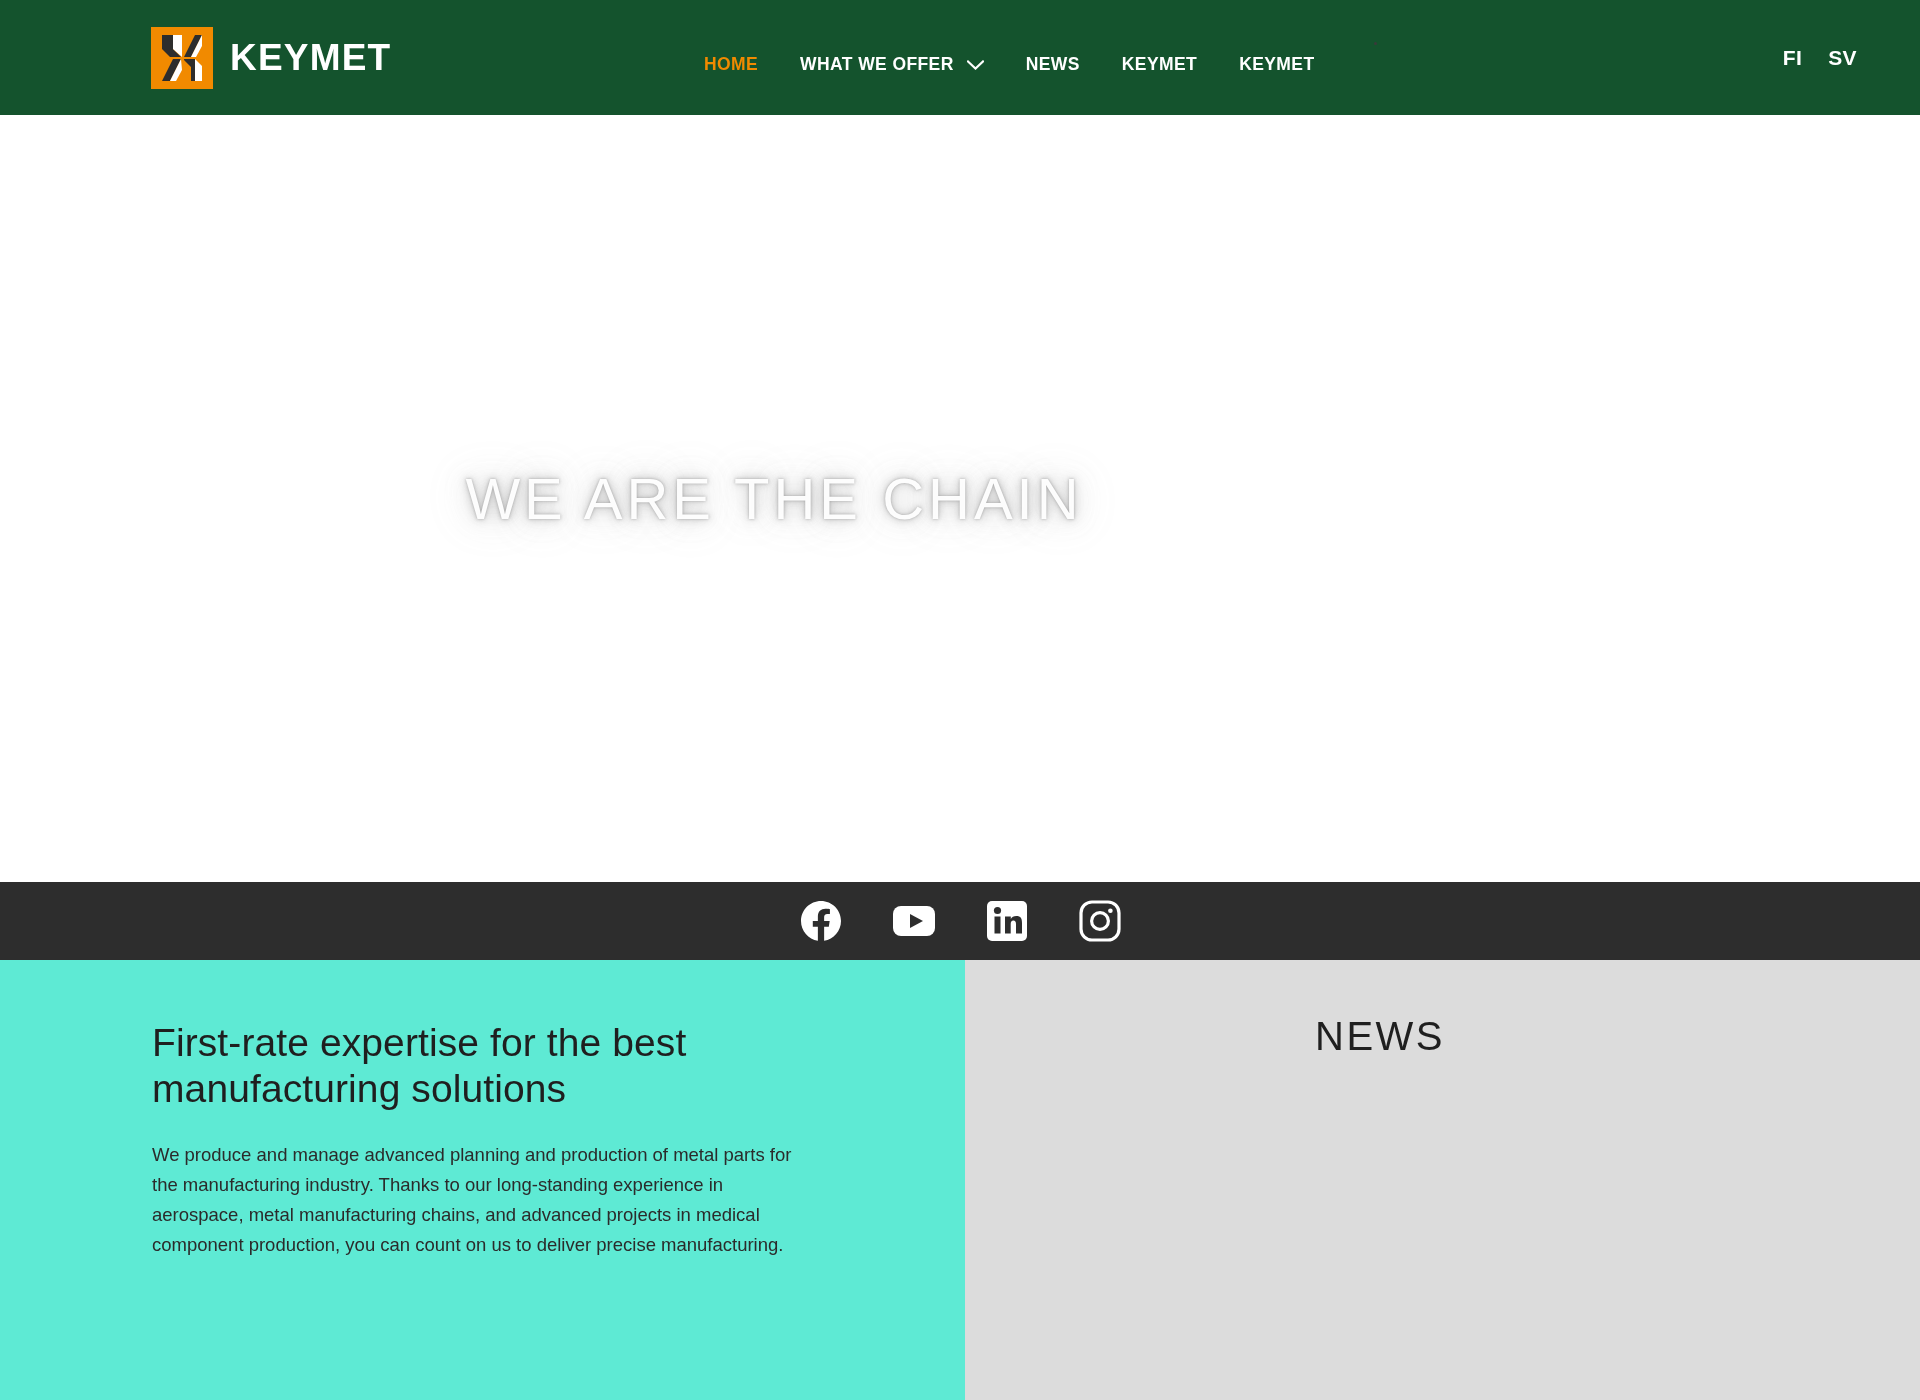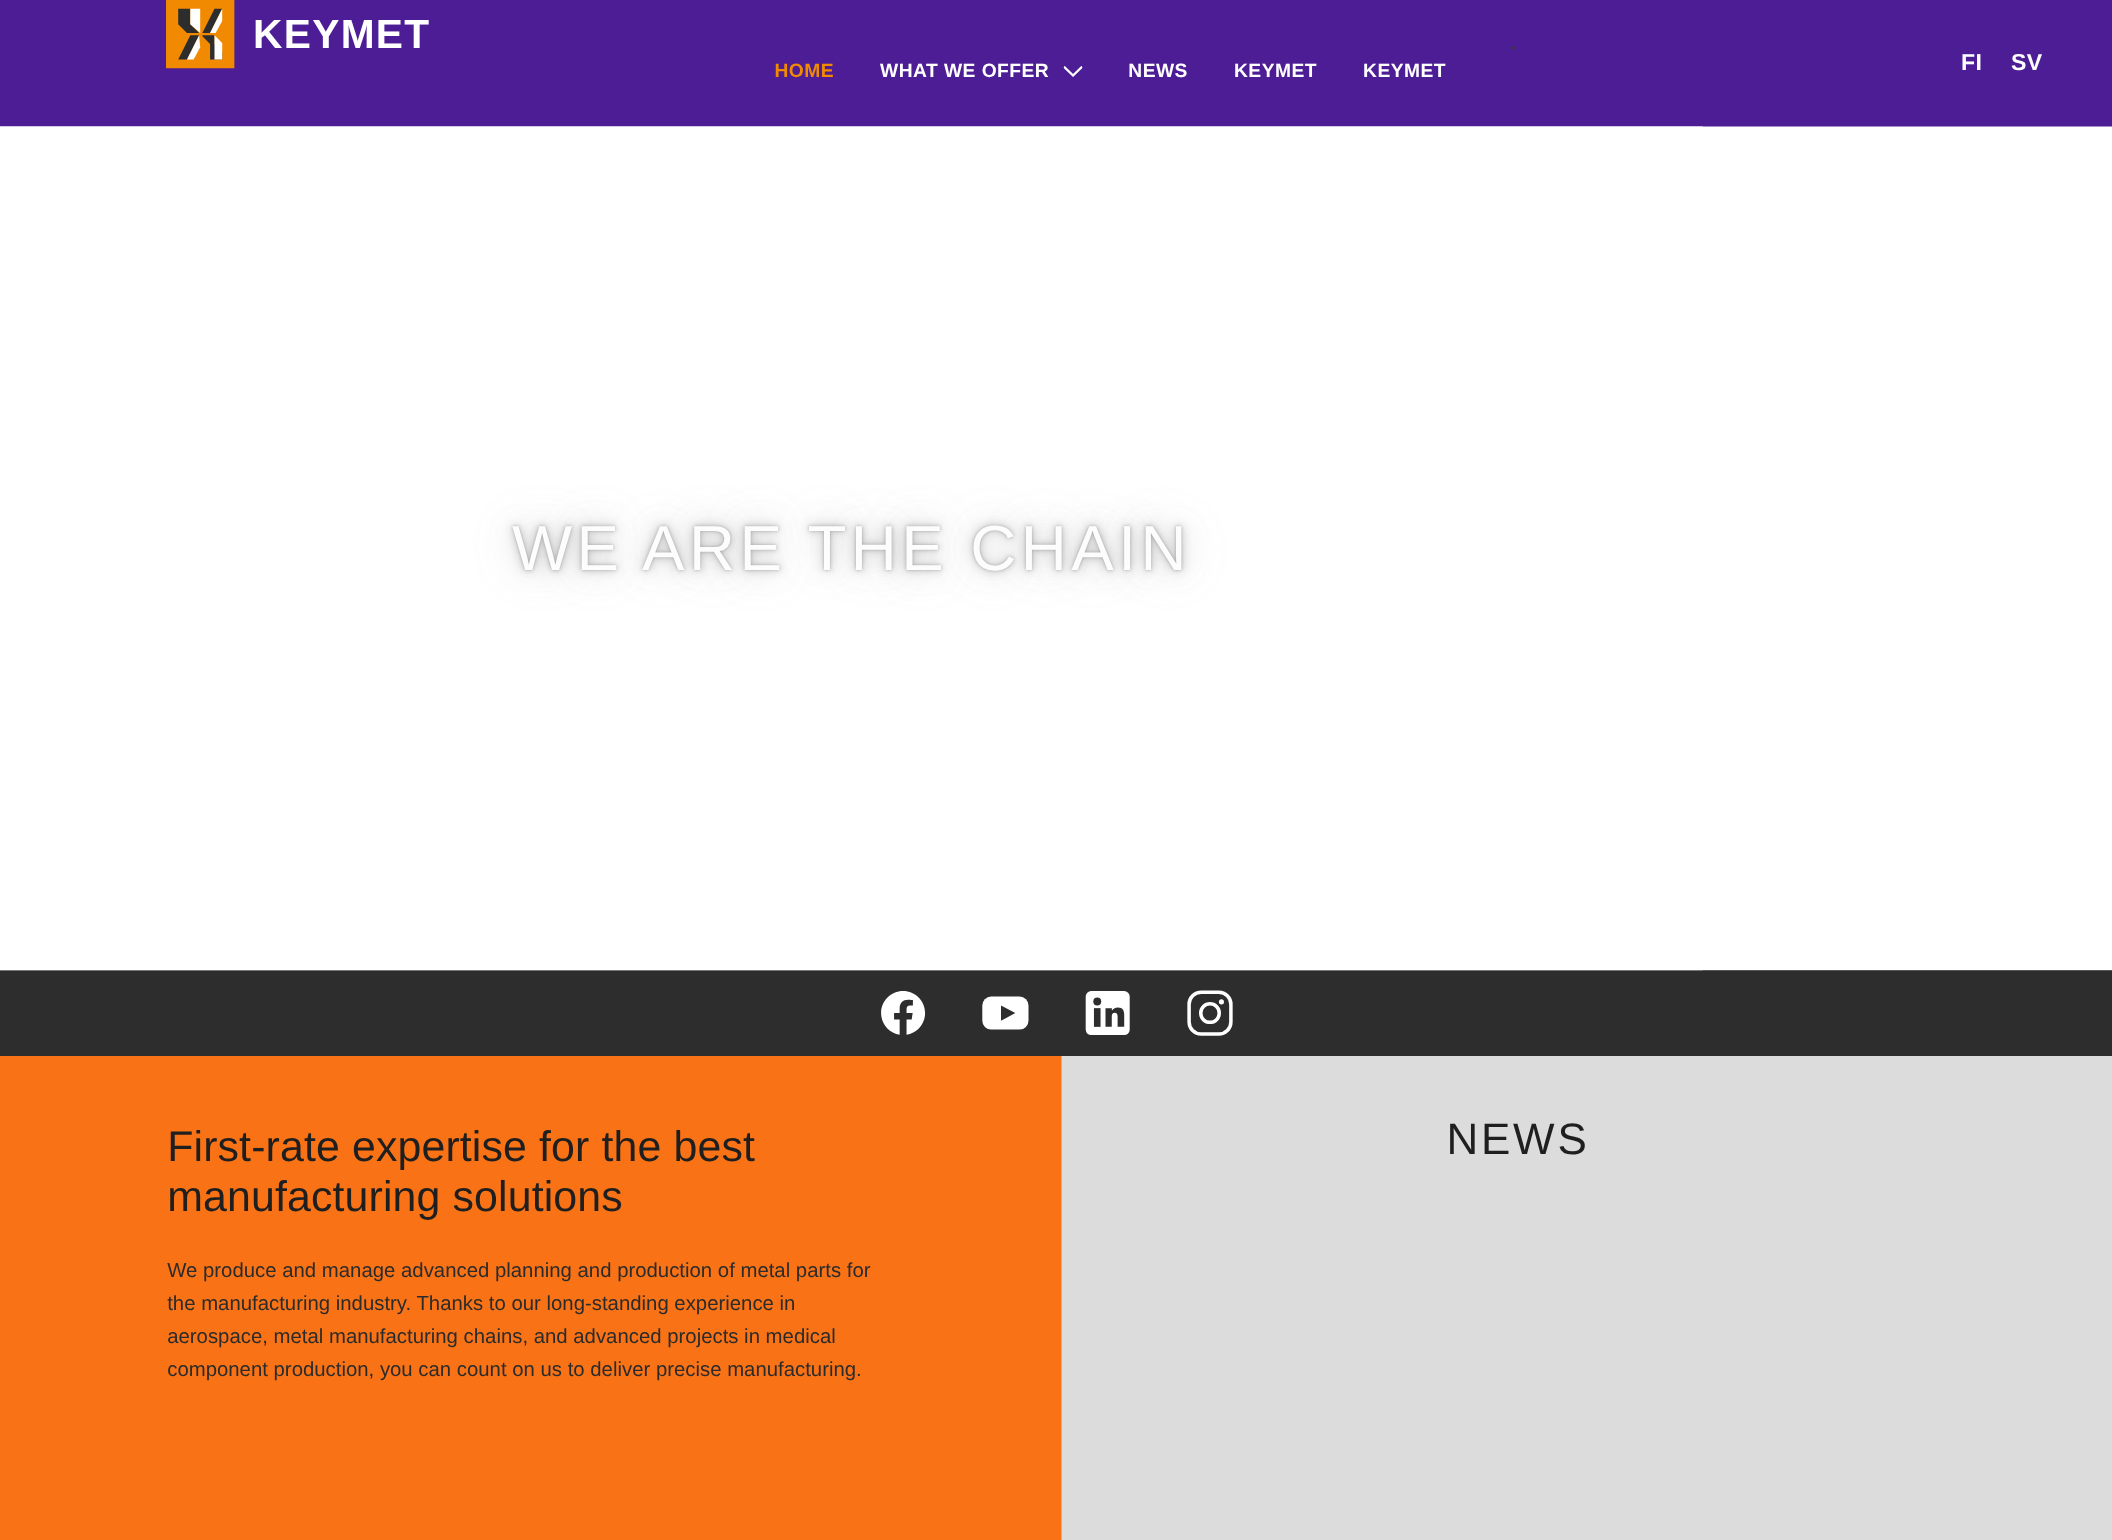--- a/index.html
+++ b/index.html
@@ -10,23 +10,23 @@
     overflow: hidden;
     background: #ffffff;
     font-family: "Liberation Sans", sans-serif;
   }
 
   
   .header {
     position: relative;
     width: 1920px;
     height: 115px;
-    background: #4c1d95;
-    display: flex;
-    align-items: flex-start;
+    background: #14532d;
+    display: flex;
+    align-items: center;
   }
 
   .brand {
     display: flex;
     align-items: center;
     margin-left: 151px;
     gap: 17px;
     cursor: pointer;
   }
 
@@ -158,21 +158,21 @@
     cursor: pointer;
     text-decoration: none;
   }
   .social-link svg { display: block; }
 
   
   .main {
     position: relative;
     width: 1920px;
     height: 440px;
-    background: #f97316;
+    background: #5eead4;
   }
 
   .content-left {
     position: absolute;
     left: 152px;
     top: 60px;
     width: 660px;
   }
 
   .content-heading {

